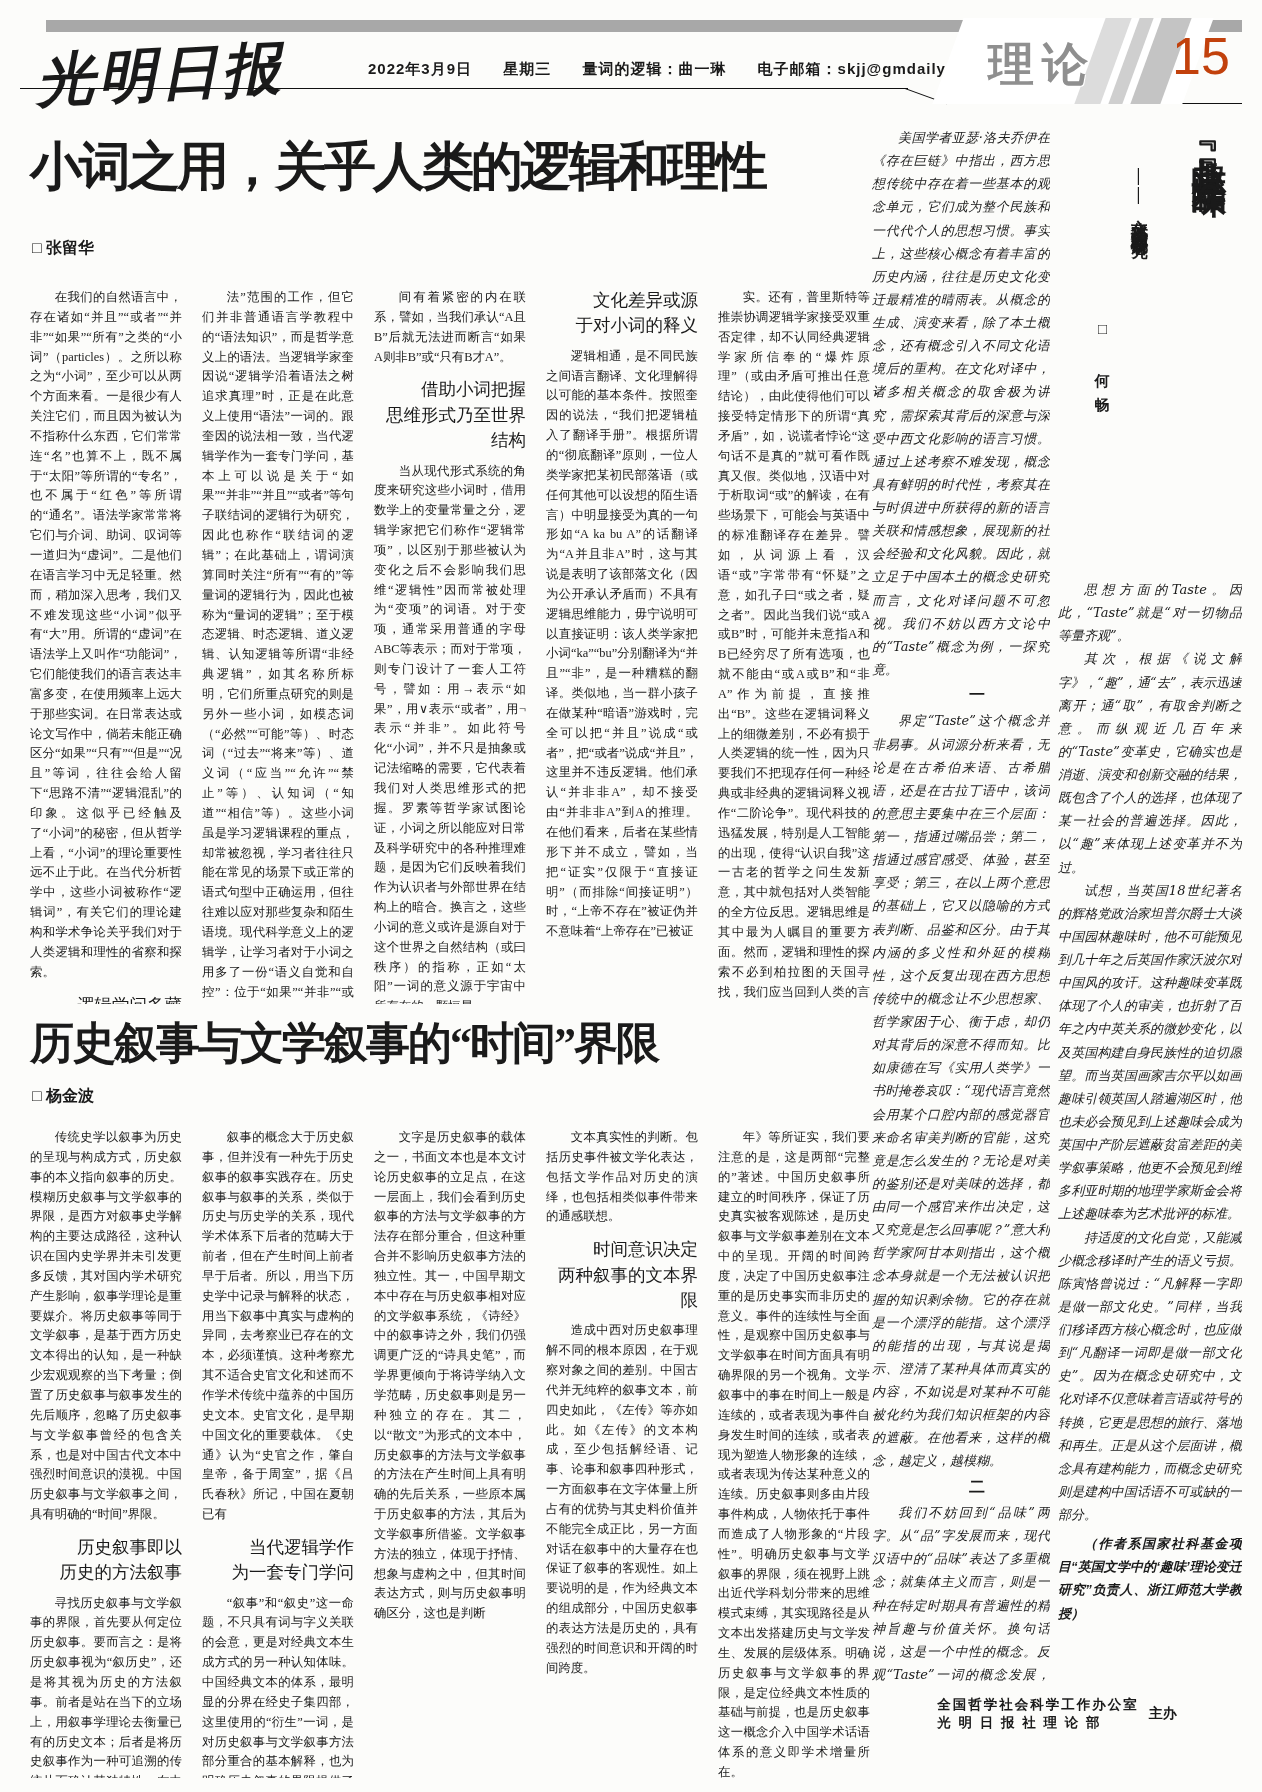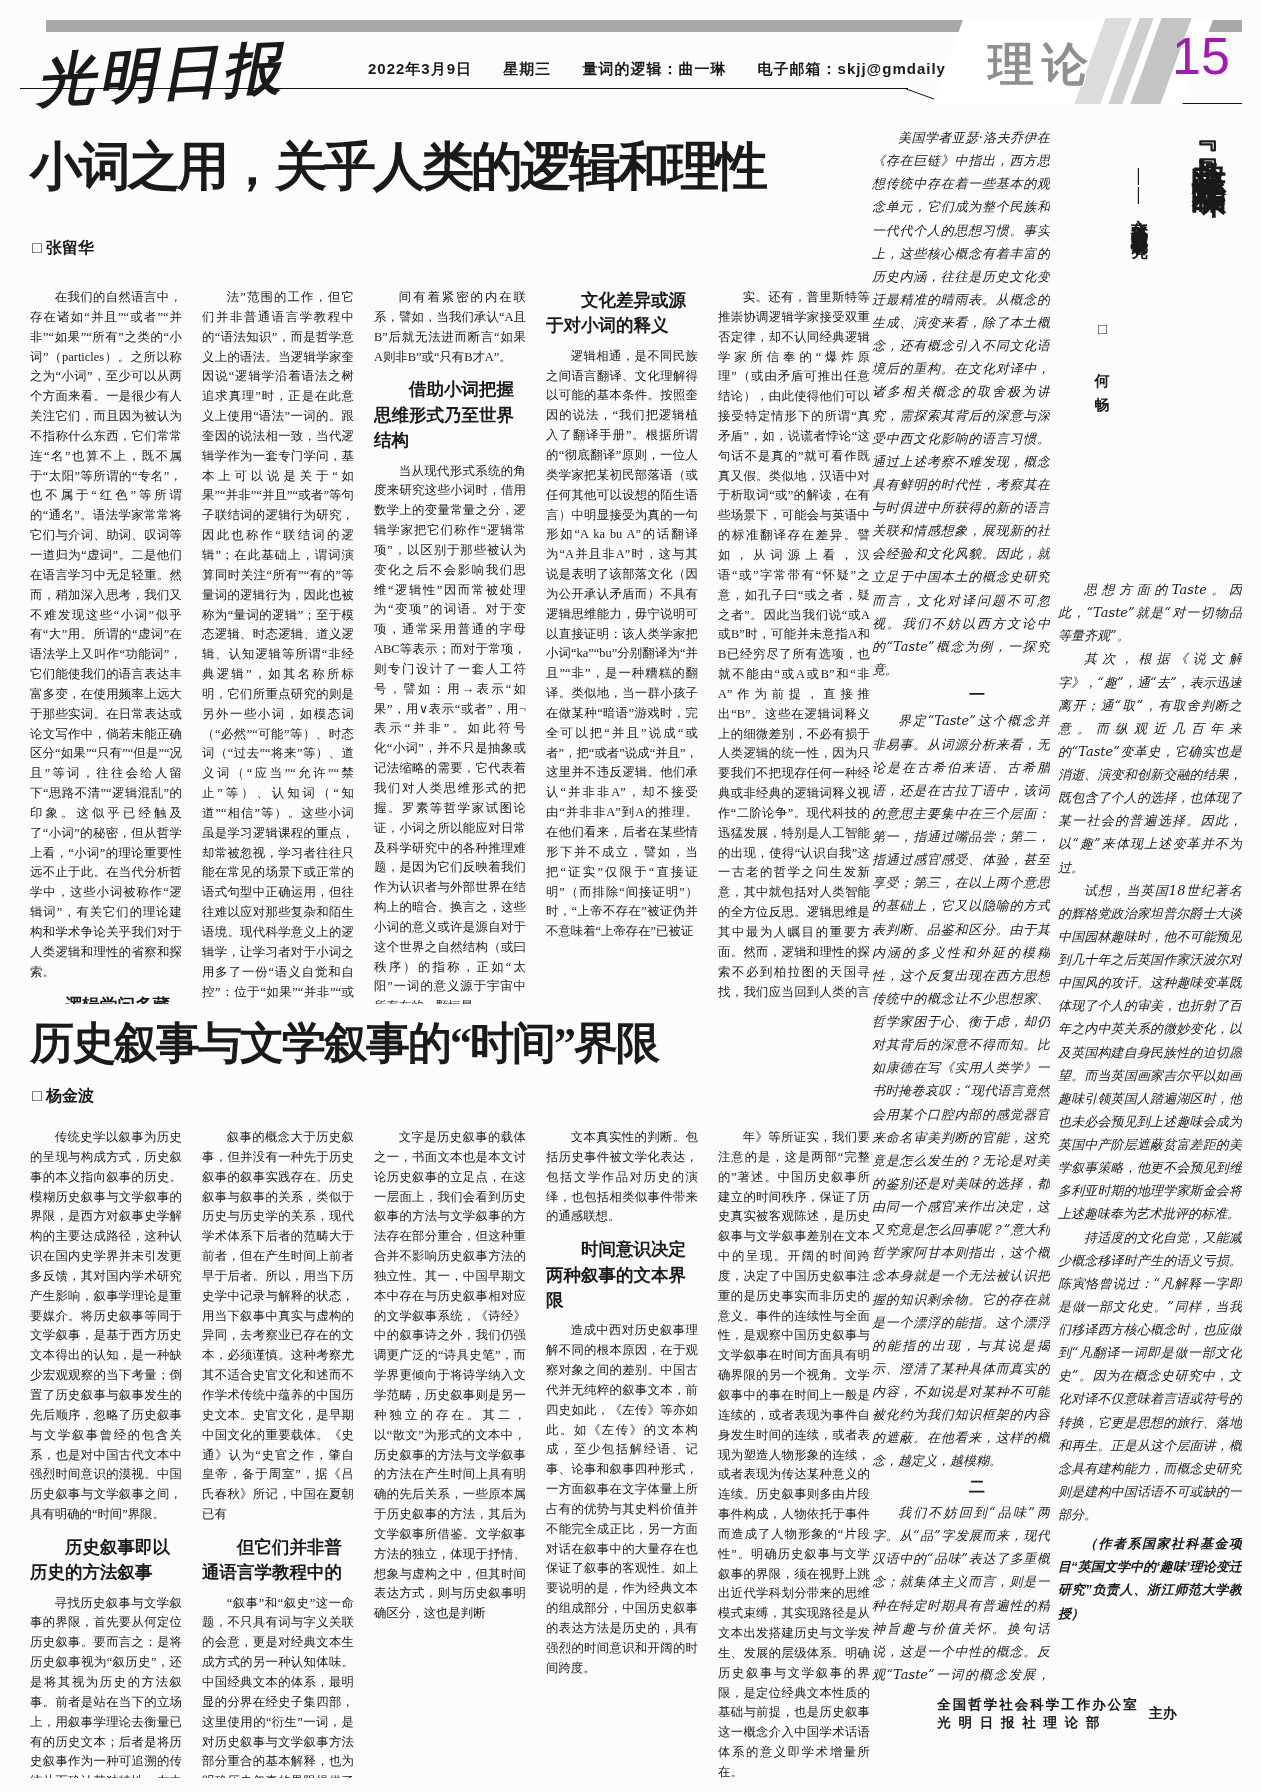--- a/index.html
+++ b/index.html
@@ -17,31 +17,31 @@
   #rule-diag{left:905px;top:88px;width:42px;height:16px;border-top:1.6px solid #111;transform:skewY(20deg);transform-origin:left top;}
   #rule-right{left:944px;top:103px;width:298px;height:0;border-top:1.6px solid #111;}
   
   #plate-base{left:948px;top:18px;width:250px;height:86px;background:#fff;transform:skewX(-20deg);}
   .stripe{top:18px;height:86px;transform:skewX(-20deg);}
   #stripe1{left:1090px;width:26px;background:#dcdcdc;}
   #stripe2{left:1124px;width:14px;background:#cfcfcf;}
   #stripe3{left:1146px;width:30px;background:#c4c4c4;}
   #section-name{left:988px;top:34px;font-size:46px;font-weight:700;color:#8f8f8f;
                 letter-spacing:8px;text-shadow:1px 1px 0 #fff;}
-  #page-number{left:1172px;top:26px;font-size:52px;color:#a21caf;
+  #page-number{left:1172px;top:26px;font-size:52px;color:#c2410c;
                font-family:"Liberation Sans","DejaVu Sans",sans-serif;font-weight:400;}
   
   #a1-headline{left:30px;top:132px;width:740px;font-size:52px;font-weight:900;
                letter-spacing:-3px;white-space:nowrap;font-family:"Liberation Serif",serif;}
   .byline{font-size:16px;font-weight:bold;font-family:"Liberation Sans",sans-serif;}
   #a1-byline{left:32px;top:238px;}
   .col{overflow:hidden;text-align:justify;font-size:12.4px;line-height:1.6;}
   .col p{margin:0;text-indent:2em;}
-  .subhead{font-family:"Liberation Sans","DejaVu Sans",sans-serif;font-weight:bold;
-           font-size:17.5px;line-height:1.45;margin:10px 0 8px 0;text-indent:2em;text-align:left;}
+  .subhead{font-family:"Liberation Sans","DejaVu Sans",sans-serif;font-weight:normal;
+           font-size:17.5px;line-height:1.45;margin:10px 0 8px 0;text-indent:2em;text-align:right;}
   .endnote{font-family:"Liberation Sans","DejaVu Sans",sans-serif;font-weight:bold;
            font-size:12.4px;margin-top:6px;text-indent:2em;text-align:justify;}
   .a1col{top:288px;height:716px;width:152px;}
   #a1c1{left:30px;} #a1c2{left:202px;} #a1c3{left:374px;} #a1c4{left:546px;} #a1c5{left:718px;}
   
   #a2-headline{left:30px;top:1014px;width:780px;font-size:44px;font-weight:900;
                letter-spacing:-2px;white-space:nowrap;}
   #a2-byline{left:32px;top:1086px;}
   .a2col{top:1128px;height:650px;width:152px;}
   #a2c1{left:30px;} #a2c2{left:202px;} #a2c3{left:374px;} #a2c4{left:546px;} #a2c5{left:718px;}
@@ -122,21 +122,21 @@
   <div class="abs" id="a2-headline">历史叙事与文学叙事的“时间”界限</div>
   <div class="abs byline" id="a2-byline">□ 杨金波</div>
 
   <div class="abs col a2col" id="a2c1">
     <p>传统史学以叙事为历史的呈现与构成方式，历史叙事的本义指向叙事的历史。模糊历史叙事与文学叙事的界限，是西方对叙事史学解构的主要达成路径，这种认识在国内史学界并未引发更多反馈，其对国内学术研究产生影响，叙事学理论是重要媒介。将历史叙事等同于文学叙事，是基于西方历史文本得出的认知，是一种缺少宏观观察的当下考量；倒置了历史叙事与叙事发生的先后顺序，忽略了历史叙事与文学叙事曾经的包含关系，也是对中国古代文本中强烈时间意识的漠视。中国历史叙事与文学叙事之间，具有明确的“时间”界限。</p>
     <div class="subhead">历史叙事即以历史的方法叙事</div>
     <p>寻找历史叙事与文学叙事的界限，首先要从何定位历史叙事。要而言之：是将历史叙事视为“叙历史”，还是将其视为历史的方法叙事。前者是站在当下的立场上，用叙事学理论去衡量已有的历史文本；后者是将历史叙事作为一种可追溯的传统从而确认其独特性。在中国古代文本中，历史叙事是叙事的源头，这一概念以历史叙事为基础发展扩大，不影响历史叙事作为一种概念的独立存在。西方有关历史叙事的认识，是以现代的叙事认知为参照的，这决定了其对历史叙事概念的限定有本质上的先后关系。</p>
   </div>
   <div class="abs col a2col" id="a2c2">
     <p>叙事的概念大于历史叙事，但并没有一种先于历史叙事的叙事实践存在。历史叙事与叙事的关系，类似于历史与历史学的关系，现代学术体系下后者的范畴大于前者，但在产生时间上前者早于后者。所以，用当下历史学中记录与解释的状态，用当下叙事中真实与虚构的异同，去考察业已存在的文本，必须谨慎。这种考察尤其不适合史官文化和述而不作学术传统中蕴养的中国历史文本。史官文化，是早期中国文化的重要载体。《史通》认为“史官之作，肇自皇帝，备于周室”，据《吕氏春秋》所记，中国在夏朝已有</p>
-    <div class="subhead">但它们并非普通语言学教程中的</div>
+    <div class="subhead">当代逻辑学作为一套专门学问</div>
     <p>“叙事”和“叙史”这一命题，不只具有词与字义关联的会意，更是对经典文本生成方式的另一种认知体味。中国经典文本的体系，最明显的分界在经史子集四部，这里使用的“衍生”一词，是对历史叙事与文学叙事方法部分重合的基本解释，也为明确历史叙事的界限提供了一个有力的基准点。</p>
   </div>
   <div class="abs col a2col" id="a2c3">
     <p>文字是历史叙事的载体之一，书面文本也是本文讨论历史叙事的立足点，在这一层面上，我们会看到历史叙事的方法与文学叙事的方法存在部分重合，但这种重合并不影响历史叙事方法的独立性。其一，中国早期文本中存在与历史叙事相对应的文学叙事系统，《诗经》中的叙事诗之外，我们仍强调更广泛的“诗具史笔”，而学界更倾向于将诗学纳入文学范畴，历史叙事则是另一种独立的存在。其二，以“散文”为形式的文本中，历史叙事的方法与文学叙事的方法在产生时间上具有明确的先后关系，一些原本属于历史叙事的方法，其后为文学叙事所借鉴。文学叙事方法的独立，体现于抒情、想象与虚构之中，但其时间表达方式，则与历史叙事明确区分，这也是判断</p>
   </div>
   <div class="abs col a2col" id="a2c4">
     <p>文本真实性的判断。包括历史事件被文学化表达，包括文学作品对历史的演绎，也包括相类似事件带来的通感联想。</p>
     <div class="subhead">时间意识决定两种叙事的文本界限</div>
     <p>造成中西对历史叙事理解不同的根本原因，在于观察对象之间的差别。中国古代并无纯粹的叙事文本，前四史如此，《左传》等亦如此。如《左传》的文本构成，至少包括解经语、记事、论事和叙事四种形式，一方面叙事在文字体量上所占有的优势与其史料价值并不能完全成正比，另一方面对话在叙事中的大量存在也保证了叙事的客观性。如上要说明的是，作为经典文本的组成部分，中国历史叙事的表达方法是历史的，具有强烈的时间意识和开阔的时间跨度。</p>
   </div>

